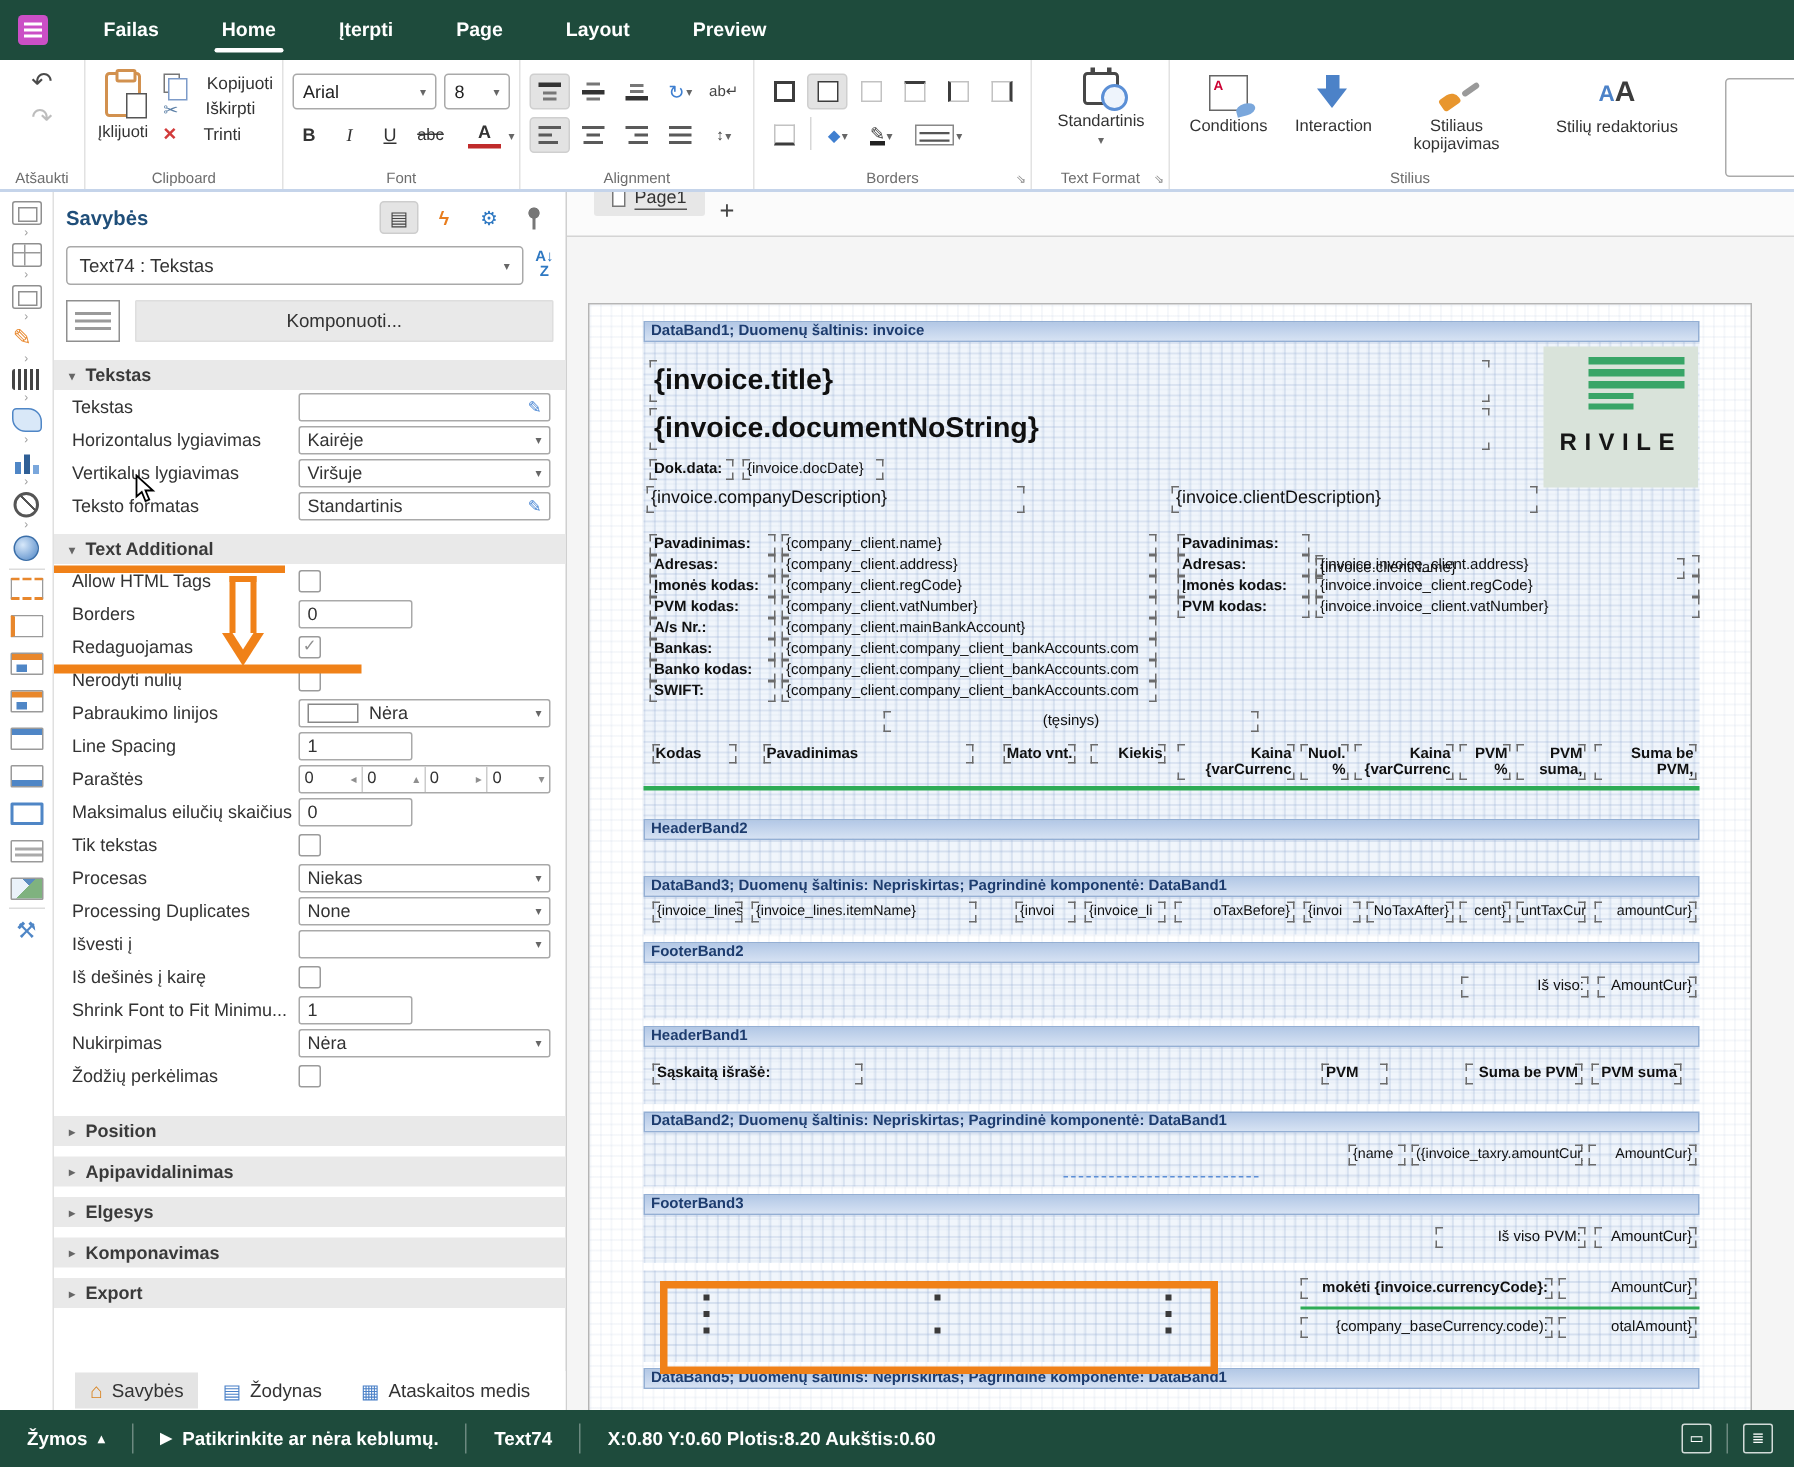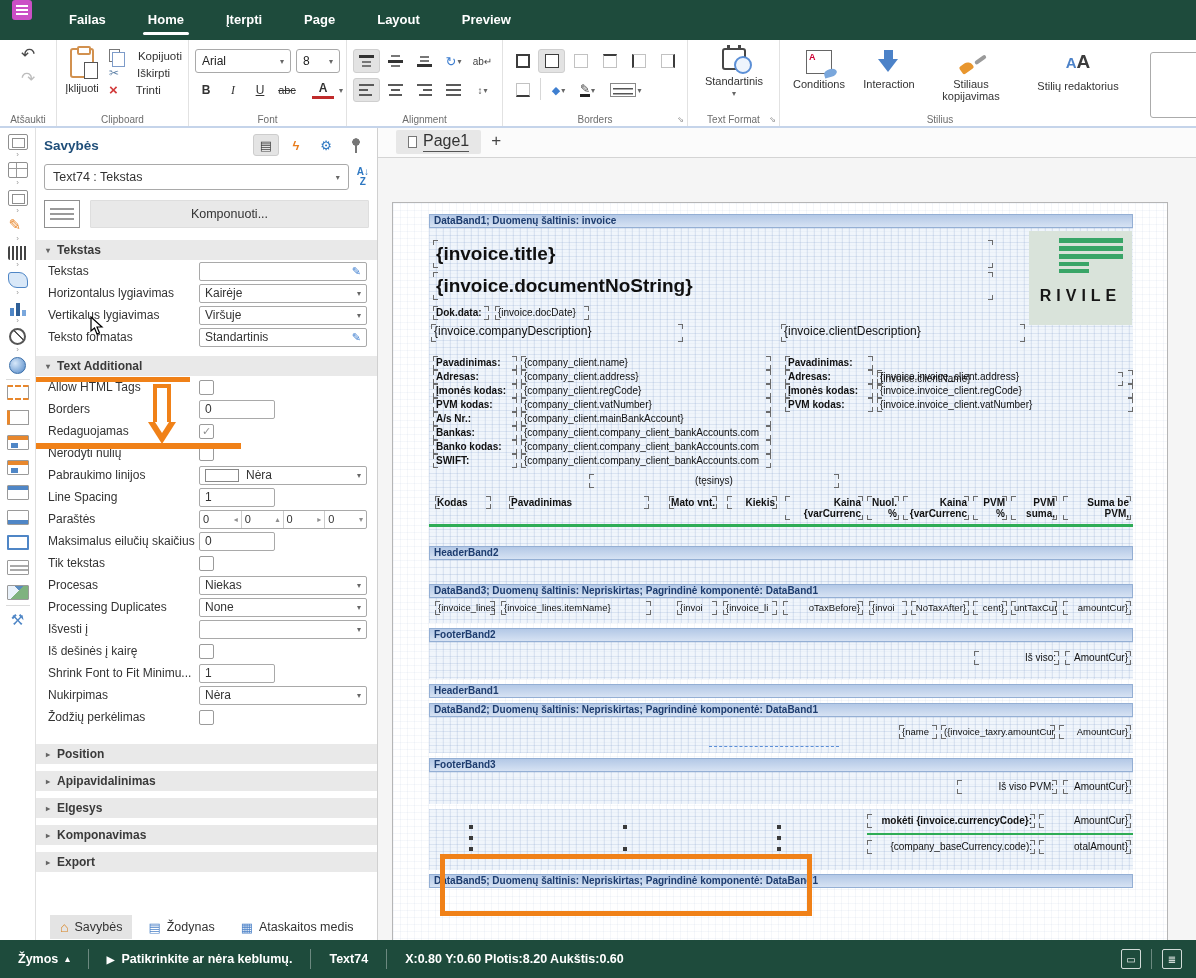--- a/index.html
+++ b/index.html
@@ -1,19 +1,19 @@
 <!DOCTYPE html>
 <html><head>
 <meta charset="utf-8">
 <style>
 *{margin:0;padding:0;box-sizing:border-box}
 html,body{width:1196px;height:978px}
 body{position:relative;font-family:"Liberation Sans",sans-serif;background:#fff;overflow:hidden;font-size:12px}
 
-.topbar{position:absolute;left:0;top:0;width:1196px;height:40px;background:#1e4b3c;display:flex;}
+.topbar{position:absolute;left:0;top:0;width:1196px;height:40px;background:#1e4b3c;display:flex;align-items:center}
 .appicon{width:20px;height:20px;margin:0 16px 0 12px;background:#cb4fc6;border-radius:3px;position:relative}
 .appicon::before{content:"";position:absolute;left:4px;top:5px;width:12px;height:2px;background:#fff;box-shadow:0 4px 0 #fff,0 8px 0 #fff}
 .menu{display:flex;height:40px}
 .mitem{color:#fff;font-size:13px;font-weight:bold;padding:0 21px;line-height:40px;position:relative;cursor:default}
 .mitem.active::after{content:"";position:absolute;left:16px;right:16px;bottom:5px;height:3px;background:#fff;border-radius:2px}
 
 .ribbon{position:absolute;left:0;top:40px;width:1196px;height:88px;background:#fff;border-bottom:2px solid #c5d4ea;display:flex}
 .rg{position:relative;height:100%;border-right:1px solid #e2e2e2;padding:6px 6px 16px}
 .rlabel{position:absolute;bottom:1px;left:0;right:0;text-align:center;font-size:10px;color:#6d6d6d;white-space:nowrap}
 .launch{position:absolute;right:3px;bottom:2px;font-size:8px;color:#8a8a8a}
@@ -155,21 +155,21 @@
 .annline1{left:0;top:249px;width:154px;height:5px}
 .annline2{left:0;top:315px;width:205px;height:6px}
 .annarrow{position:absolute;left:112px;top:256px;width:28px;height:60px;z-index:30}
 .annarrow .shaft{position:absolute;left:5px;top:0;width:18px;height:38px;background:#fff;border-left:4px solid #f08118;border-right:4px solid #f08118;border-top:4px solid #f08118}
 .annarrow .head{position:absolute;left:0;top:38px;width:0;height:0;border-left:14px solid transparent;border-right:14px solid transparent;border-top:22px solid #f08118}
 .annarrow .headin{position:absolute;left:7px;top:38px;width:0;height:0;border-left:7px solid transparent;border-right:7px solid transparent;border-top:11px solid #fff}
 .cursor{position:absolute;left:54px;top:188px;z-index:40}
 
 .canvas{position:absolute;left:378px;top:128px;width:818px;height:812px;background:#f5f5f5;overflow:hidden}
 .tabrow{height:30px;background:#fbfbfb;border-bottom:1px solid #d4d4d4;display:flex;align-items:flex-end;padding-left:18px;gap:10px}
-.ptab{background:#e7e7e7;height:24px;display:flex;align-items:center;gap:6px;padding:0 12px;font-size:16px;color:#333;margin-bottom:3px;border-radius:2px}
+.ptab{background:#e7e7e7;height:24px;display:flex;align-items:center;gap:6px;padding:0 12px;font-size:12px;color:#333;margin-bottom:13px;border-radius:2px}
 .ptab .lbl{border-bottom:1px solid #555;padding-bottom:1px}
 .pgico{width:9px;height:12px;border:1px solid #777;background:#fff}
 .addtab{font-size:17px;color:#444;margin-bottom:6px}
 .sheet{position:absolute;left:14px;top:74px;width:776px;height:760px;background:#fff;border:1px solid #b5b5b5;overflow:hidden;background-image:linear-gradient(rgba(160,180,210,.10) 1px,transparent 1px),linear-gradient(90deg,rgba(160,180,210,.10) 1px,transparent 1px);background-size:7px 7px}
 .bands{position:absolute;left:36px;top:11px;width:704px}
 .band .btitle{height:14px;background:linear-gradient(#b3c8e6,#d6e2f3);border:1px solid #94afd4;font-size:10px;font-weight:bold;color:#1d3c6e;line-height:12px;padding:0 4px;white-space:nowrap;overflow:hidden}
 .bbody{position:relative;background-color:rgba(215,228,244,.38);background-image:linear-gradient(rgba(140,165,205,.22) 1px,transparent 1px),linear-gradient(90deg,rgba(140,165,205,.22) 1px,transparent 1px);background-size:7px 7px}
 .gap{margin-bottom:5px}
 .fld{position:absolute;font-size:10px;color:#101010;padding:1px 3px;white-space:nowrap;overflow:hidden;line-height:12px}
 .tk{background-image:linear-gradient(#6b6b6b,#6b6b6b),linear-gradient(#6b6b6b,#6b6b6b),linear-gradient(#6b6b6b,#6b6b6b),linear-gradient(#6b6b6b,#6b6b6b),linear-gradient(#6b6b6b,#6b6b6b),linear-gradient(#6b6b6b,#6b6b6b),linear-gradient(#6b6b6b,#6b6b6b),linear-gradient(#6b6b6b,#6b6b6b);background-repeat:no-repeat;background-position:left top,left top,right top,right top,left bottom,left bottom,right bottom,right bottom;background-size:5px 1px,1px 5px,5px 1px,1px 5px,5px 1px,1px 5px,5px 1px,1px 5px}
@@ -813,20 +813,26 @@
       <div class="band gap">
         <div class="btitle">FooterBand2</div>
         <div class="bbody" style="height:37px">
           <div class="fld tk rt" style="left:545px;top:9px;width:85px">Iš viso:</div>
           <div class="fld tk rt" style="left:636px;top:9px;width:66px">AmountCur}</div>
         </div>
       </div>
 
       <div class="band gap">
         <div class="btitle">HeaderBand1</div>
+        <div class="bbody" style="height:38px">
+          <div class="fld tk bold" style="left:6px;top:11px;width:140px">Sąskaitą išrašė:</div>
+          <div class="fld tk bold" style="left:452px;top:11px;width:44px">PVM</div>
+          <div class="fld tk bold rt" style="left:548px;top:11px;width:78px">Suma be PVM</div>
+          <div class="fld tk bold rt" style="left:632px;top:11px;width:60px">PVM suma</div>
+        </div>
       </div>
 
       <div class="band gap">
         <div class="btitle">DataBand2; Duomenų šaltinis: Nepriskirtas; Pagrindinė komponentė: DataBand1</div>
         <div class="bbody" style="height:36px">
           <div class="fld tk" style="left:470px;top:8px;width:38px;font-size:9.5px">{name</div>
           <div class="fld tk" style="left:512px;top:8px;width:114px;font-size:9.5px">({invoice_taxry.amountCur}</div>
           <div class="fld tk rt" style="left:630px;top:8px;width:72px;font-size:9.5px">AmountCur}</div>
           <div class="dash" style="left:280px;top:29px;width:130px"></div>
         </div>

